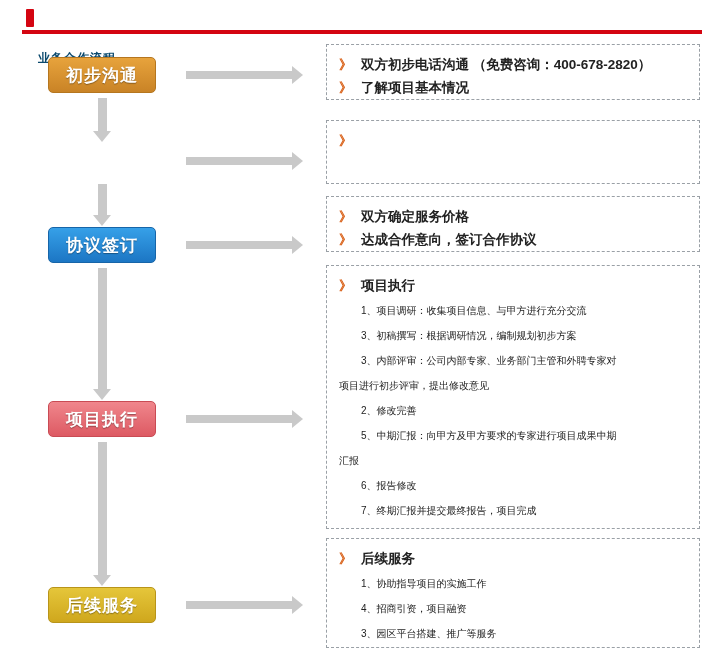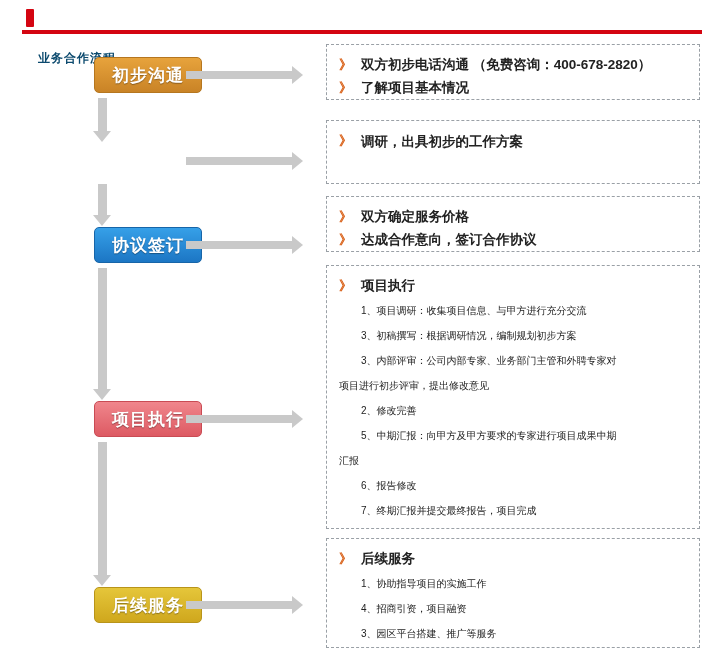--- a/index.html
+++ b/index.html
@@ -61,21 +61,20 @@
     position: absolute;
     width: 108px;
     height: 36px;
     border-radius: 5px;
     text-align: center;
     line-height: 36px;
     font-size: 17px;
     font-weight: bold;
     letter-spacing: 1px;
     box-sizing: border-box;
-    margin-left: 46px;
   }
   .stage-1 {
     left: 48px; top: 57px;
     background: linear-gradient(to bottom, #e7a33c, #c98326);
     border: 1px solid #b5761f;
     color: #ffffff;
     text-shadow: 0 1px 1px rgba(0,0,0,.35);
   }
   .stage-2 {
     left: 48px; top: 143px;
@@ -256,21 +255,20 @@
     <div class="bullet-line">
       <span class="chev">》</span>
       <span>了解项目基本情况</span>
     </div>
   </div>
 
   <div class="panel p2">
     <div class="bullet-line">
       <span class="chev">》</span>
     </div>
-    <div class="wrap-line" style="padding-left:22px;text-indent:0;">调研，出具初步的工作方案</div>
   </div>
 
   <div class="panel p3">
     <div class="bullet-line">
       <span class="chev">》</span>
       <span>双方确定服务价格</span>
     </div>
     <div class="bullet-line">
       <span class="chev">》</span>
       <span>达成合作意向，签订合作协议</span>

